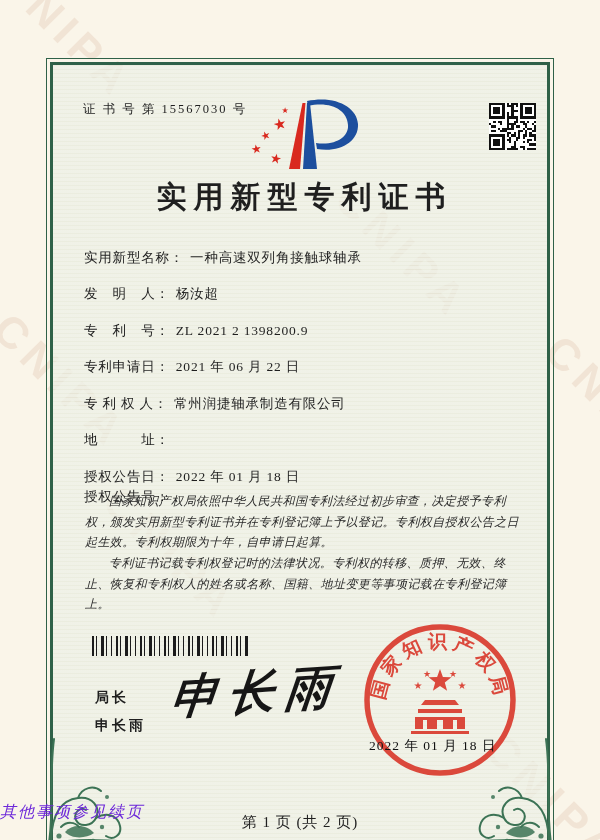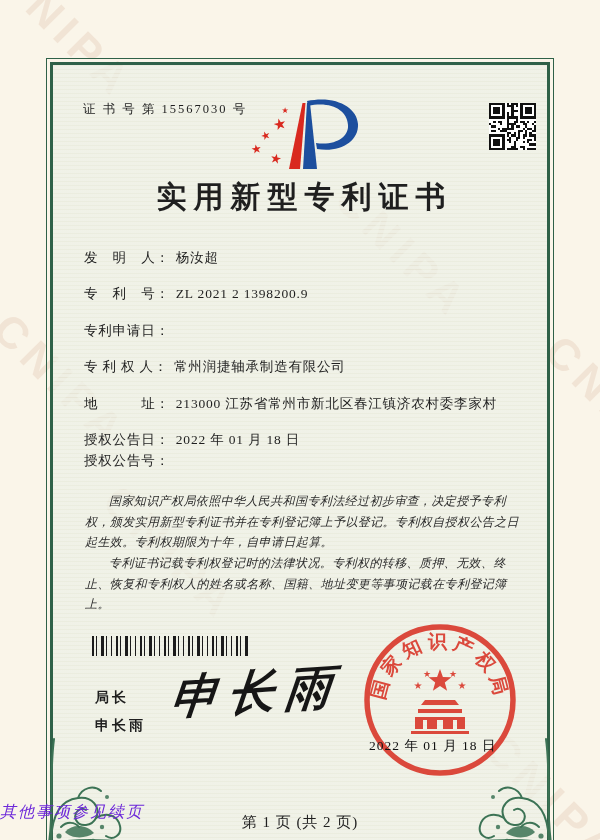--- a/index.html
+++ b/index.html
@@ -285,37 +285,41 @@
             <rect x="19" y="20" width="1" height="1"></rect>
             <rect x="20" y="20" width="1" height="1"></rect>
           </g>
       </g>
     </svg>
 
     <div class="title">实用新型专利证书</div>
 
     <div class="fields">
       <div class="field-row">
+        <span class="field-label">实用新型名称：</span>
+        <span class="field-value">一种高速双列角接触球轴承</span>
+      </div>
+      <div class="field-row">
         <span class="field-label">发　明　人：</span>
         <span class="field-value">杨汝超</span>
       </div>
       <div class="field-row">
         <span class="field-label">专　利　号：</span>
         <span class="field-value">ZL 2021 2 1398200.9</span>
       </div>
       <div class="field-row">
         <span class="field-label">专利申请日：</span>
+        <span class="field-value">2021 年 06 月 22 日</span>
       </div>
       <div class="field-row">
         <span class="field-label">专 利 权 人：</span>
         <span class="field-value">常州润捷轴承制造有限公司</span>
       </div>
       <div class="field-row">
         <span class="field-label">地　　　址：</span>
-        <span class="field-value">213000 江苏省常州市新北区春江镇济农村委李家村</span>
       </div>
       <div class="grant-row">
         <span class="grant-col1">
           <span class="field-label">授权公告日：</span>
           <span class="field-value">2022 年 01 月 18 日</span>
         </span>
         <span class="grant-col2">
           <span class="field-label">授权公告号：</span>
         </span>
       </div>

